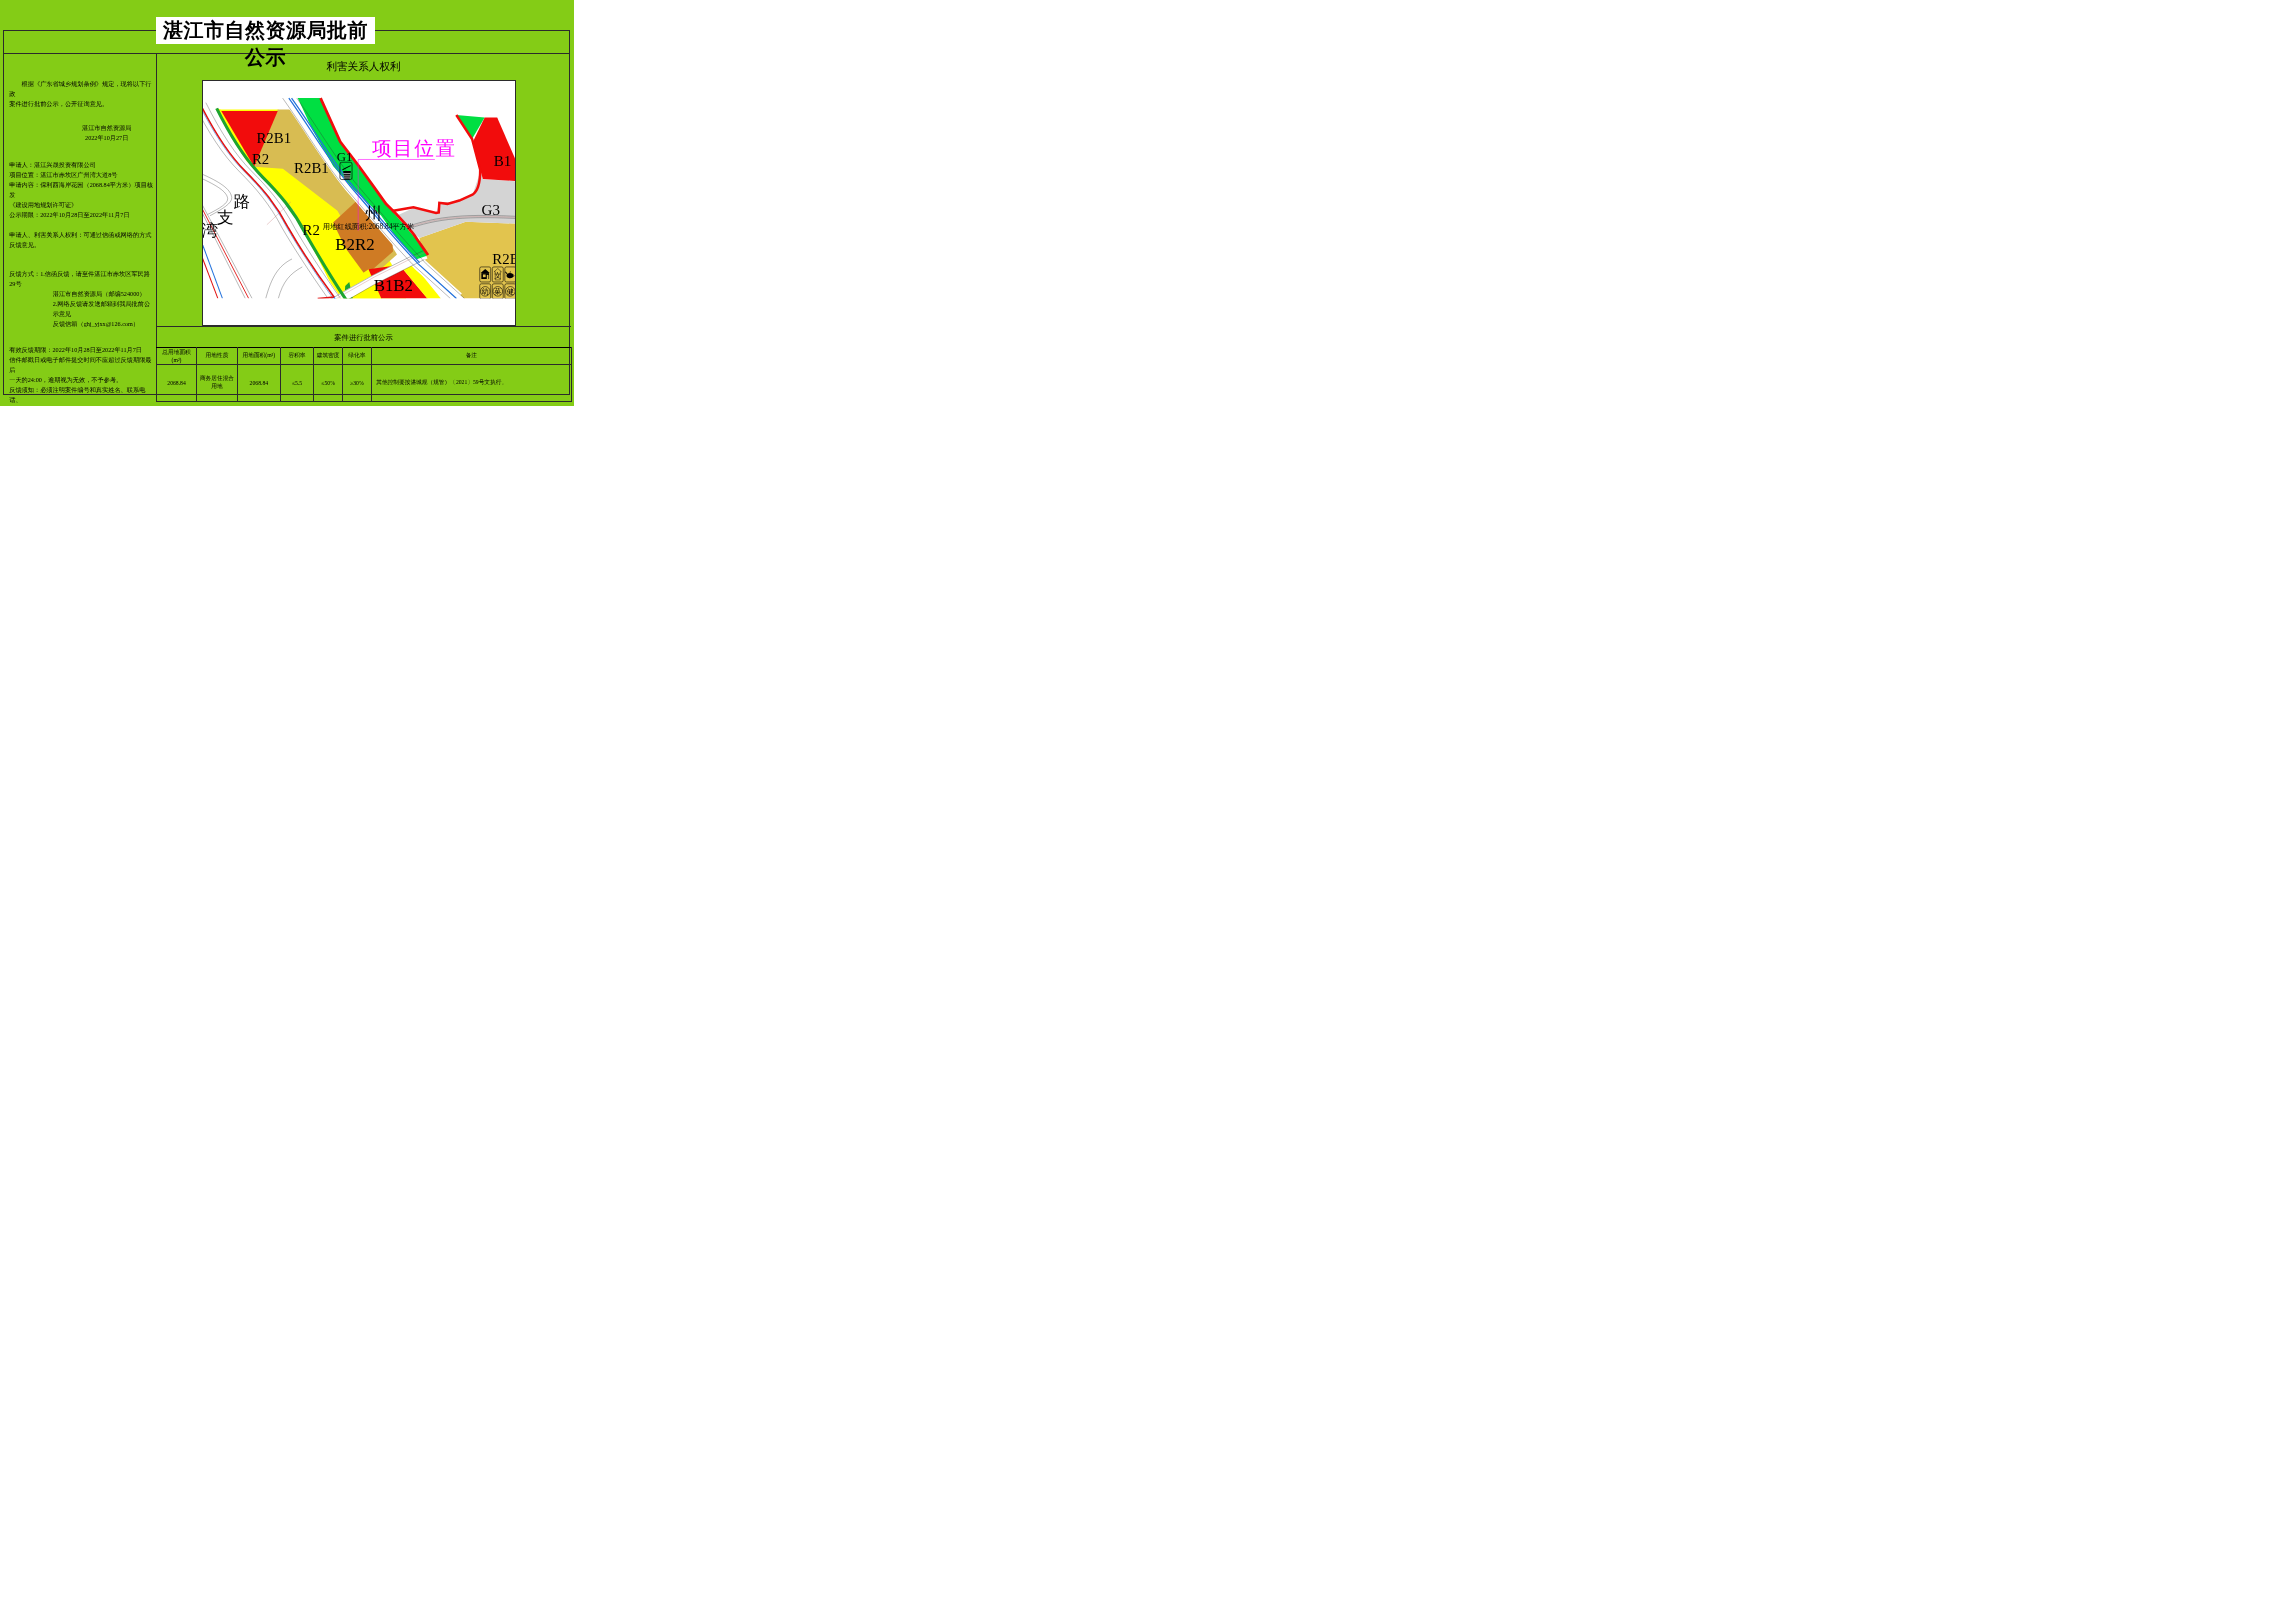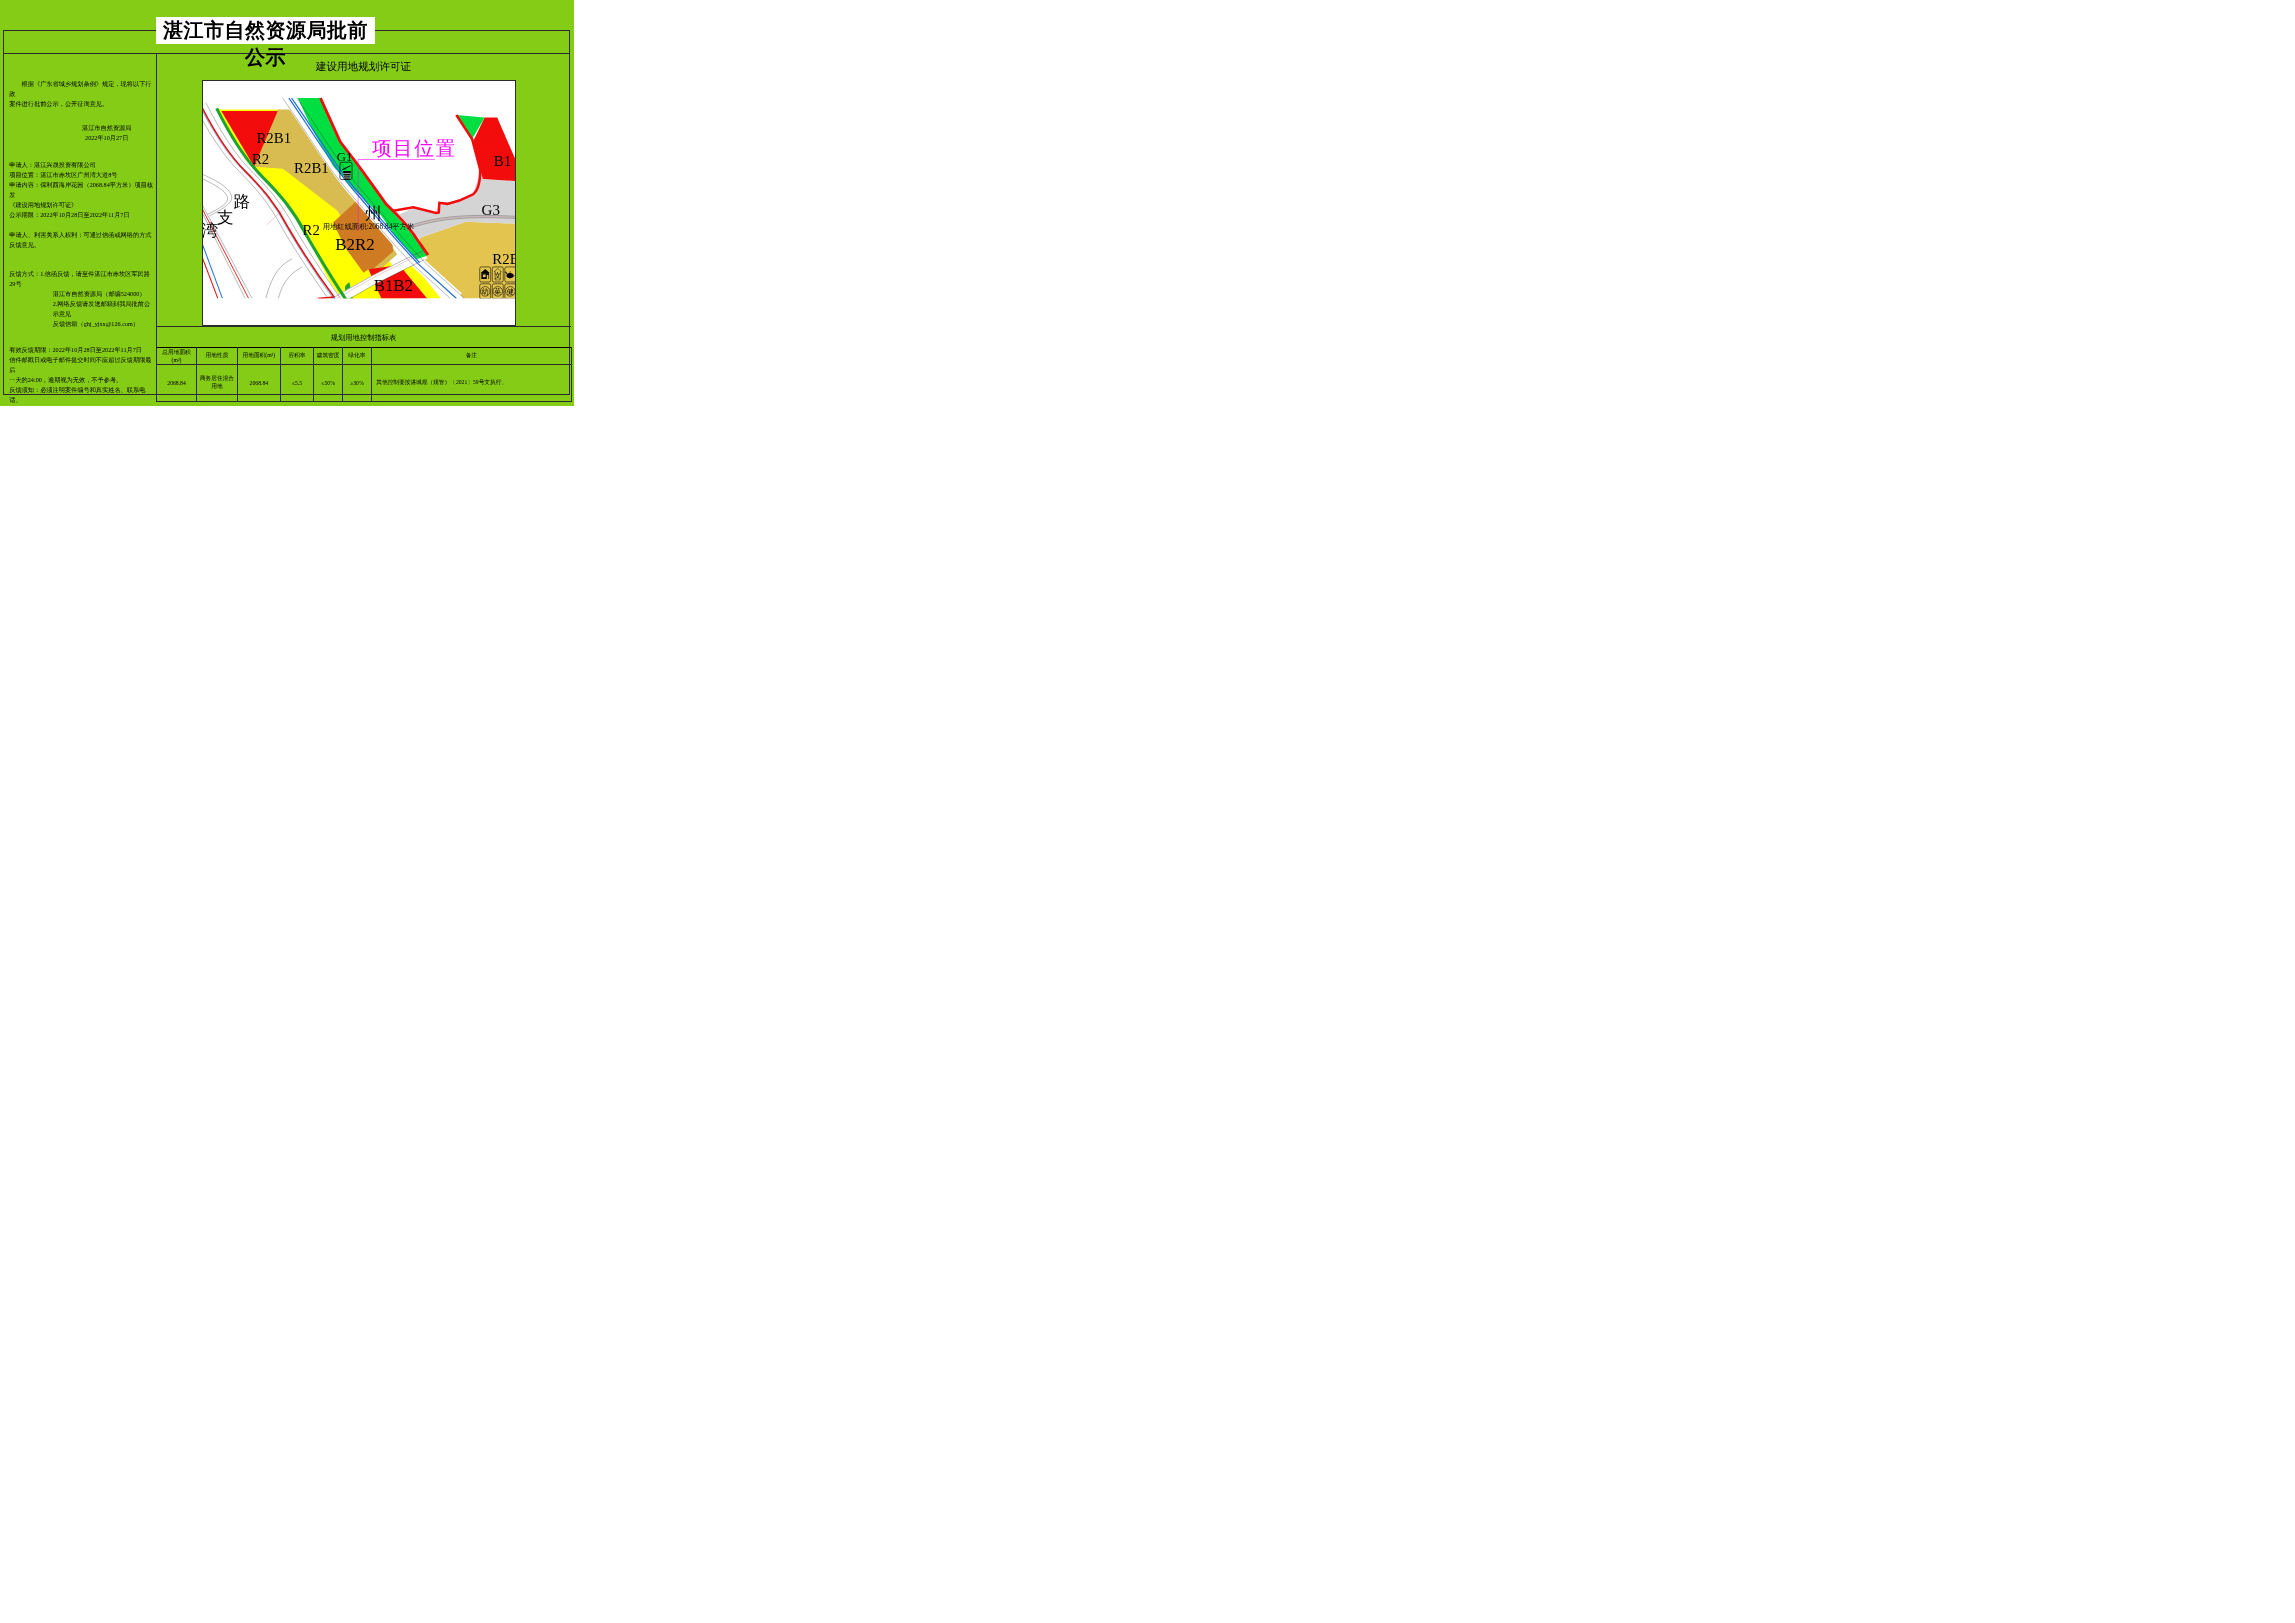--- a/index.html
+++ b/index.html
@@ -69,21 +69,21 @@
     <p class="pl94">2.网络反馈请发送邮箱到我局批前公示意见</p>
     <p class="pl94">反馈信箱（ghj_yjxx@126.com）</p>
     <p class="mt-valid">有效反馈期限：2022年10月28日至2022年11月7日</p>
     <p>信件邮戳日或电子邮件提交时间不应超过反馈期限最后</p>
     <p>一天的24:00，逾期视为无效，不予参考。</p>
     <p class="mt-xz">反馈须知：必须注明案件编号和真实姓名、联系电话、</p>
     <p class="pl68">联系地址、邮政编码，如反馈信息不准确或</p>
 
   </div>
 
-  <div class="map-header">建设用地规划许可证</div>
+  <div class="map-header">利害关系人权利</div>
   <div class="map-bottom-line"></div>
 
   <div class="map-box">
     <svg viewBox="0 0 2734 2139" preserveAspectRatio="none">
       <defs>
         <clipPath id="mapclip">
             <rect x="0" y="130" width="2734" height="1776"></rect>
           </clipPath>
       </defs>
       <g clip-path="url(#mapclip)">
@@ -232,21 +232,21 @@
 
         <g>
           <text x="1480" y="648" font-size="172" letter-spacing="14" fill="#FF00FF">项目位置</text>
           <line x1="1360" y1="688" x2="2032" y2="688" stroke="#FF00FF" stroke-width="5"></line>
           <line x1="1360" y1="688" x2="1360" y2="1312" stroke="#FF00FF" stroke-width="4"></line>
         </g>
       </g>
     </svg>
   </div>
 
-  <div class="tbl-title">规划用地控制指标表</div>
+  <div class="tbl-title">案件进行批前公示</div>
   <table class="ctl-table">
     <colgroup>
       <col style="width:9.66%">
         <col style="width:9.83%">
         <col style="width:10.36%">
       <col style="width:8.04%">
         <col style="width:6.96%">
         <col style="width:6.9%">
         <col style="width:48.25%">
     </colgroup>

